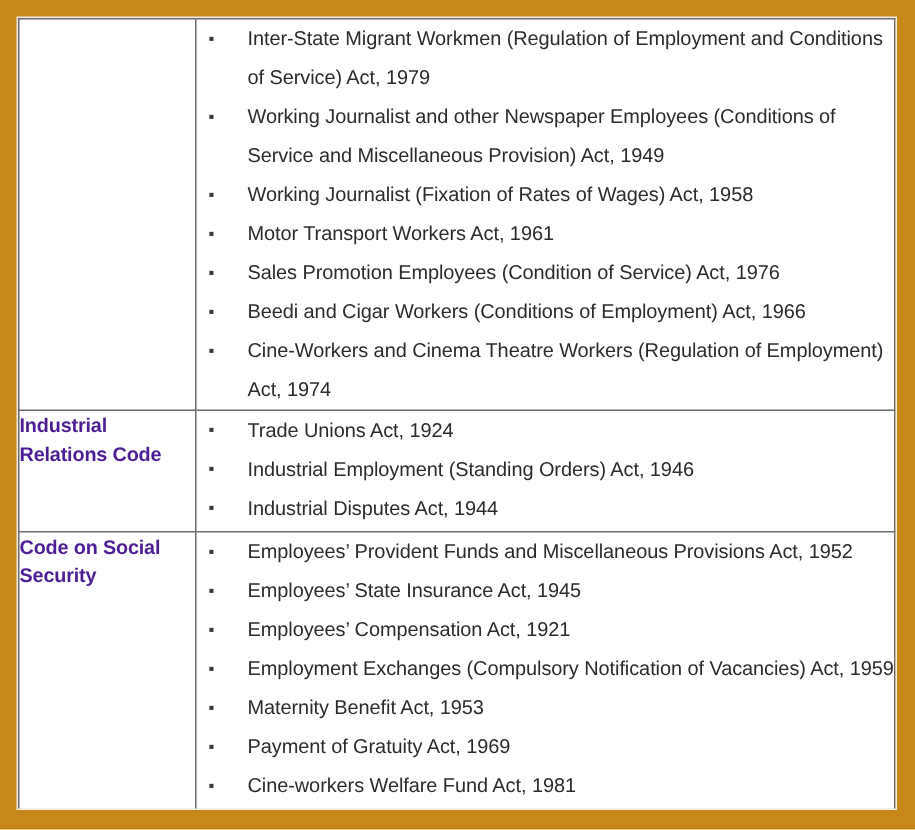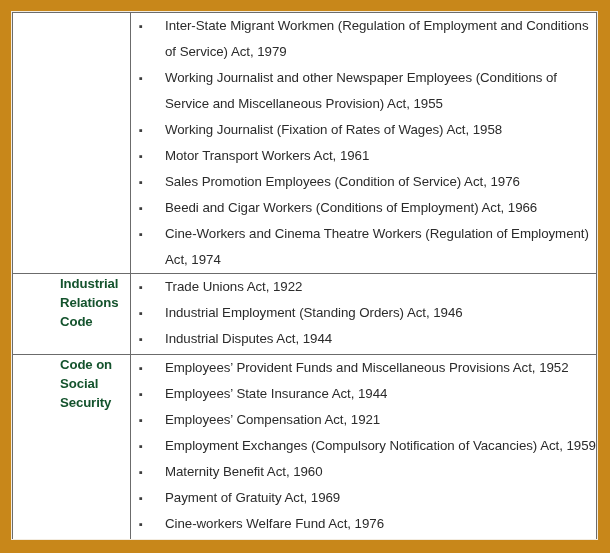--- a/index.html
+++ b/index.html
@@ -54,24 +54,23 @@
     padding: 7px 4px 6px 4px;
   }
 
   td.acts-col {
     padding: 7px 6px 7px 0;
   }
 
   .code-label {
     font-size: 13.2px;
     font-weight: bold;
-    color: #14532d;
+    color: #4c1d95;
     line-height: 19px;
     letter-spacing: -0.1px;
-    padding-left: 47px;
   }
 
   ul.acts-list {
     list-style: none;
     margin: 0;
     padding: 0;
   }
 
   ul.acts-list li {
     position: relative;
@@ -115,21 +114,21 @@
             <div class="code-label"></div>
           </td>
           <td class="acts-col">
             <ul class="acts-list">
               <li>
                 <span class="bullet-mark">▪</span>
                 <span class="act-text">Inter-State Migrant Workmen (Regulation of Employment and Conditions of Service) Act, 1979</span>
               </li>
               <li>
                 <span class="bullet-mark">▪</span>
-                <span class="act-text">Working Journalist and other Newspaper Employees (Conditions of Service and Miscellaneous Provision) Act, 1955</span>
+                <span class="act-text">Working Journalist and other Newspaper Employees (Conditions of Service and Miscellaneous Provision) Act, 1949</span>
               </li>
               <li>
                 <span class="bullet-mark">▪</span>
                 <span class="act-text">Working Journalist (Fixation of Rates of Wages) Act, 1958</span>
               </li>
               <li>
                 <span class="bullet-mark">▪</span>
                 <span class="act-text">Motor Transport Workers Act, 1961</span>
               </li>
               <li>
@@ -149,21 +148,21 @@
         </tr>
 
         <tr id="row-industrial-relations">
           <td class="code-col">
             <div class="code-label">Industrial Relations Code</div>
           </td>
           <td class="acts-col">
             <ul class="acts-list">
               <li>
                 <span class="bullet-mark">▪</span>
-                <span class="act-text">Trade Unions Act, 1922</span>
+                <span class="act-text">Trade Unions Act, 1924</span>
               </li>
               <li>
                 <span class="bullet-mark">▪</span>
                 <span class="act-text">Industrial Employment (Standing Orders) Act, 1946</span>
               </li>
               <li>
                 <span class="bullet-mark">▪</span>
                 <span class="act-text">Industrial Disputes Act, 1944</span>
               </li>
             </ul>
@@ -175,41 +174,41 @@
             <div class="code-label">Code on Social Security</div>
           </td>
           <td class="acts-col">
             <ul class="acts-list">
               <li>
                 <span class="bullet-mark">▪</span>
                 <span class="act-text">Employees’ Provident Funds and Miscellaneous Provisions Act, 1952</span>
               </li>
               <li>
                 <span class="bullet-mark">▪</span>
-                <span class="act-text">Employees’ State Insurance Act, 1944</span>
+                <span class="act-text">Employees’ State Insurance Act, 1945</span>
               </li>
               <li>
                 <span class="bullet-mark">▪</span>
                 <span class="act-text">Employees’ Compensation Act, 1921</span>
               </li>
               <li>
                 <span class="bullet-mark">▪</span>
                 <span class="act-text">Employment Exchanges (Compulsory Notification of Vacancies) Act, 1959</span>
               </li>
               <li>
                 <span class="bullet-mark">▪</span>
-                <span class="act-text">Maternity Benefit Act, 1960</span>
+                <span class="act-text">Maternity Benefit Act, 1953</span>
               </li>
               <li>
                 <span class="bullet-mark">▪</span>
                 <span class="act-text">Payment of Gratuity Act, 1969</span>
               </li>
               <li>
                 <span class="bullet-mark">▪</span>
-                <span class="act-text">Cine-workers Welfare Fund Act, 1976</span>
+                <span class="act-text">Cine-workers Welfare Fund Act, 1981</span>
               </li>
               <li>
                 <span class="bullet-mark">▪</span>
                 <span class="act-text">Building and Other Construction Workers’ Welfare Cess Act, 1996</span>
               </li>
 
             </ul>
           </td>
         </tr>
 

